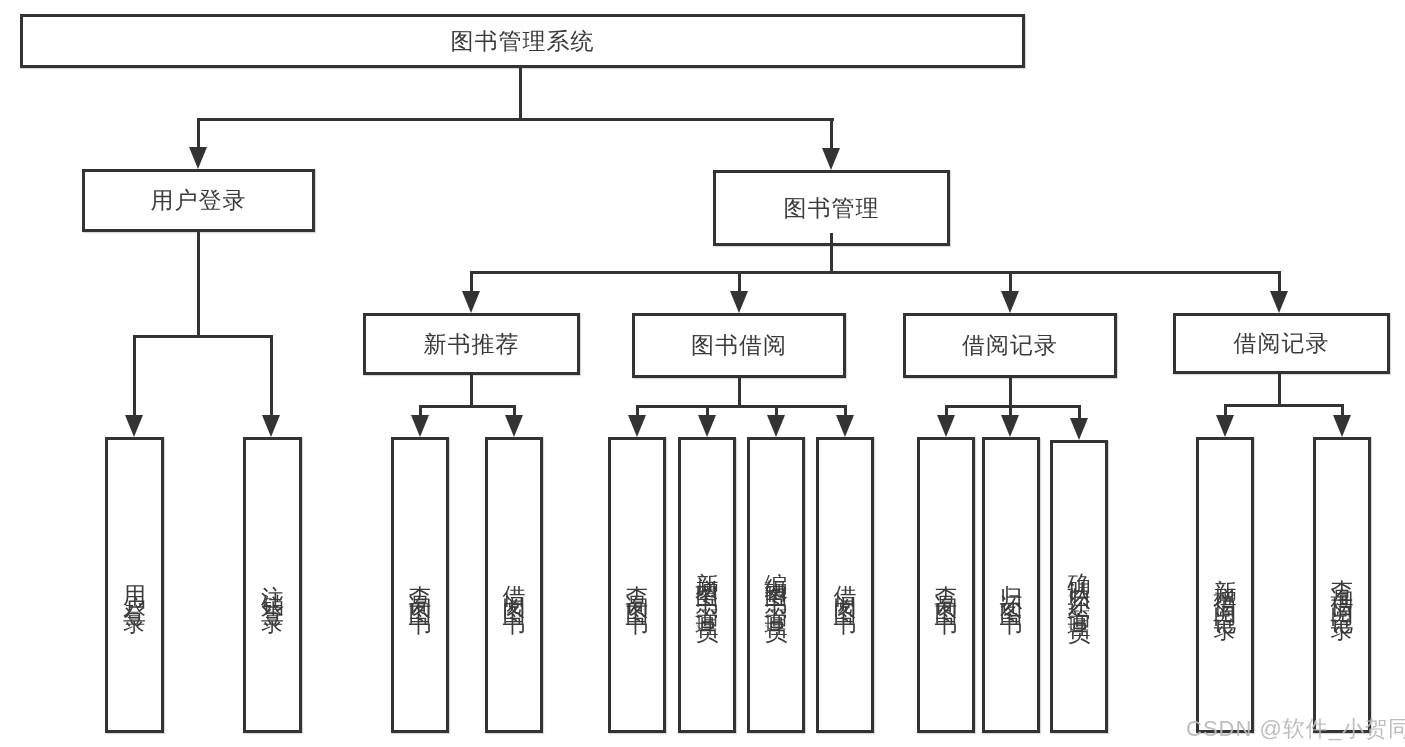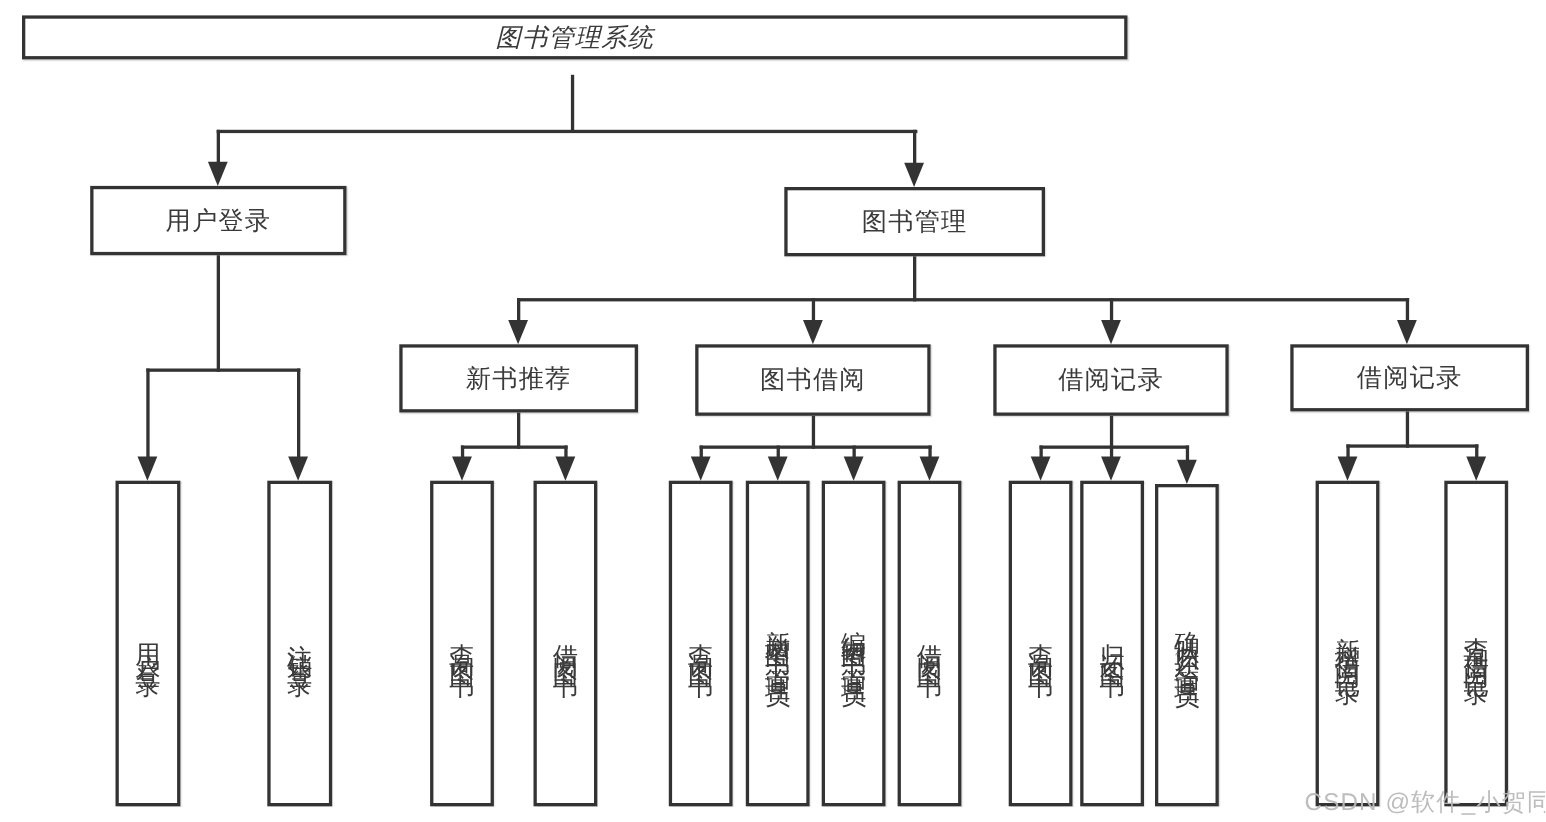--- a/index.html
+++ b/index.html
@@ -63,29 +63,29 @@
     letter-spacing: 1px;
     z-index: 10;
     white-space: nowrap;
   }
 </style>
 </head>
 <body>
 
 <div id="canvas">
 
-  <div class="node" style="left:20px; top:14px; width:1005px; height:40px;font-style:italic;">
+  <div class="node" style="left:20px; top:14px; width:1005px; height:54px;">
     <span>图书管理系统</span>
   </div>
 
   <div class="node" style="left:82px; top:169px; width:233px; height:63px;">
     <span>用户登录</span>
   </div>
 
-  <div class="node" style="left:713px; top:170px; width:237px; height:63px;">
+  <div class="node" style="left:713px; top:170px; width:237px; height:76px;">
     <span>图书管理</span>
   </div>
 
   <div class="node" style="left:632px; top:313px; width:214px; height:65px;">
     <span>图书借阅</span>
   </div>
 
   <div class="node" style="left:363px; top:313px; width:217px; height:62px;">
     <span>新书推荐</span>
   </div>

